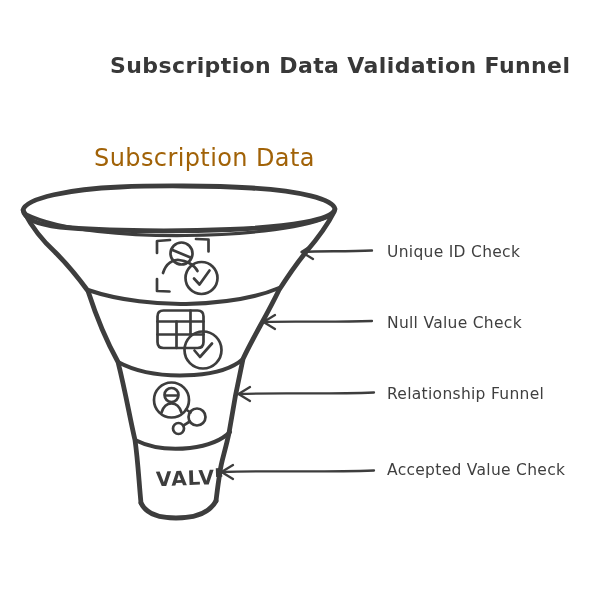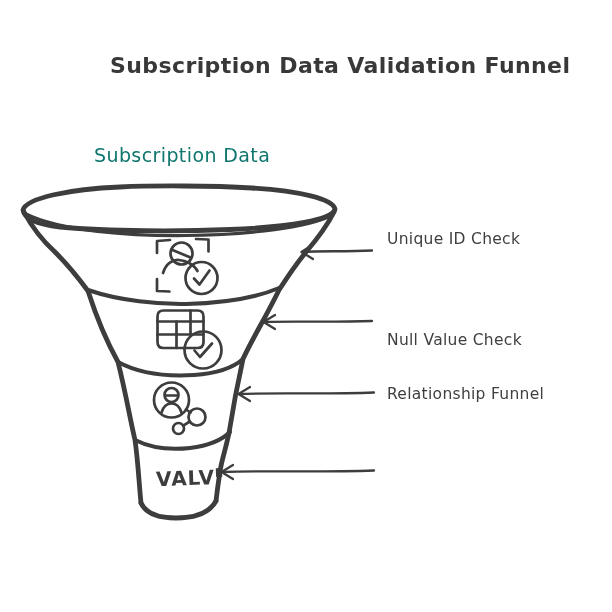--- a/index.html
+++ b/index.html
@@ -18,37 +18,37 @@
     left: 110px;
     top: 53px;
     font-size: 22px;
     font-weight: 700;
     letter-spacing: 0.4px;
     white-space: nowrap;
     color: #383838;
   }
   .flow-label {
     position: absolute;
-    font-size: 19px;
+    font-size: 24px;
     letter-spacing: 0.4px;
     white-space: nowrap;
-    color: #0f766e;
+    color: #a16207;
   }
   .input-label  { left: 94px;  top: 144px; }
   .output-label { left: 68px;  top: 539px; }
   .stage-label {
     position: absolute;
     left: 387px;
     font-size: 15.5px;
     letter-spacing: 0.3px;
     white-space: nowrap;
     color: #3f3f3f;
   }
-  .stage-label.s1 { top: 230px; text-align: right; }
-  .stage-label.s2 { top: 314px; margin-top: 17px; }
+  .stage-label.s1 { top: 243px; text-align: right; }
+  .stage-label.s2 { top: 314px; }
   .stage-label.s3 { top: 385px; }
   .stage-label.s4 { top: 461px; }
   .valve {
     position: absolute;
     left: 156px;
     top: 466px;
     font-size: 20px;
     font-weight: 600;
     letter-spacing: 1px;
     color: #3d3d3d;
@@ -160,15 +160,16 @@
       <path class="w-arrow" d="M 374,470.5 C 320,472.5 268,470.5 222,472"></path>
       <polyline class="w-arrow" points="233,465 221.5,472 233,479"></polyline>
     </g>
   </svg>
 
   <div class="valve"><span>VALV</span><span class="sup">E</span></div>
 
   <div class="stage-label s1">Unique ID Check</div>
   <div class="stage-label s2">Null Value Check</div>
   <div class="stage-label s3">Relationship Funnel</div>
+  <div class="stage-label s4">Accepted Value Check</div>
 
 
 </div>
 
 </body></html>

